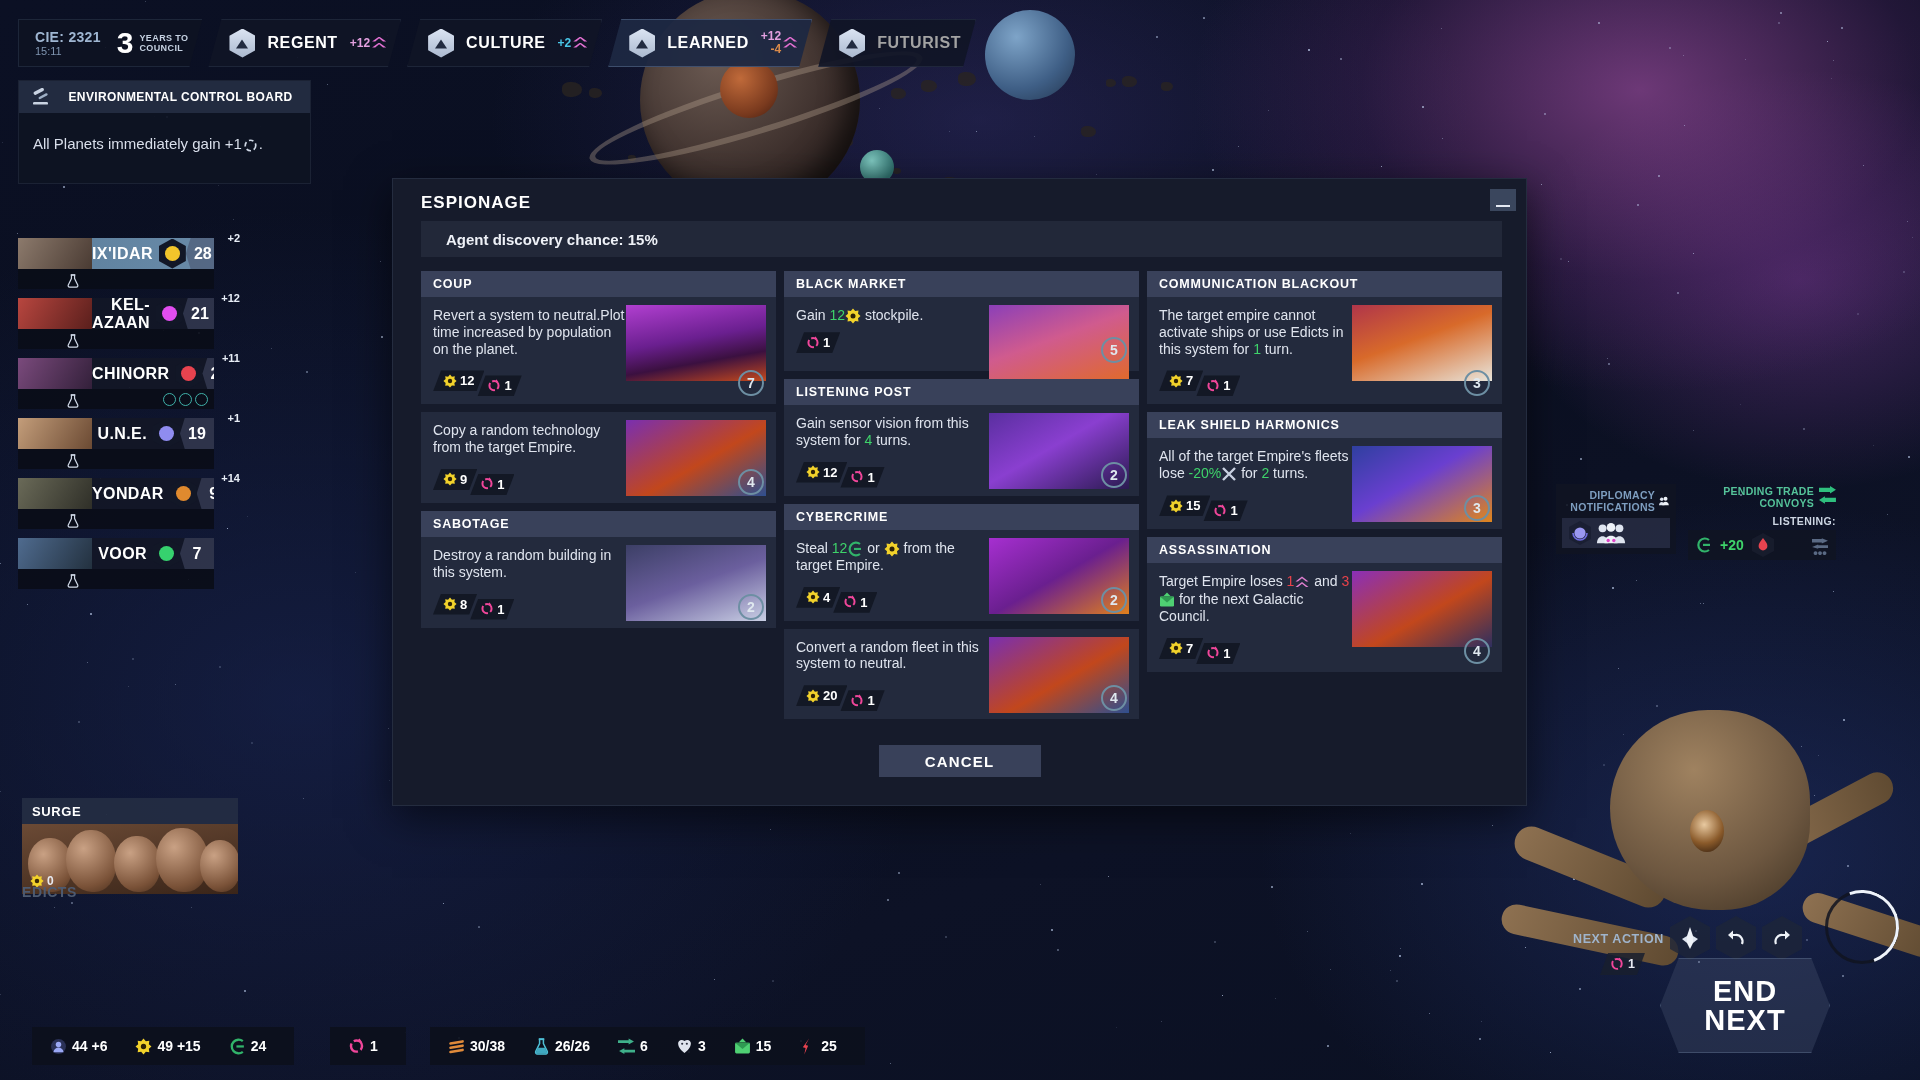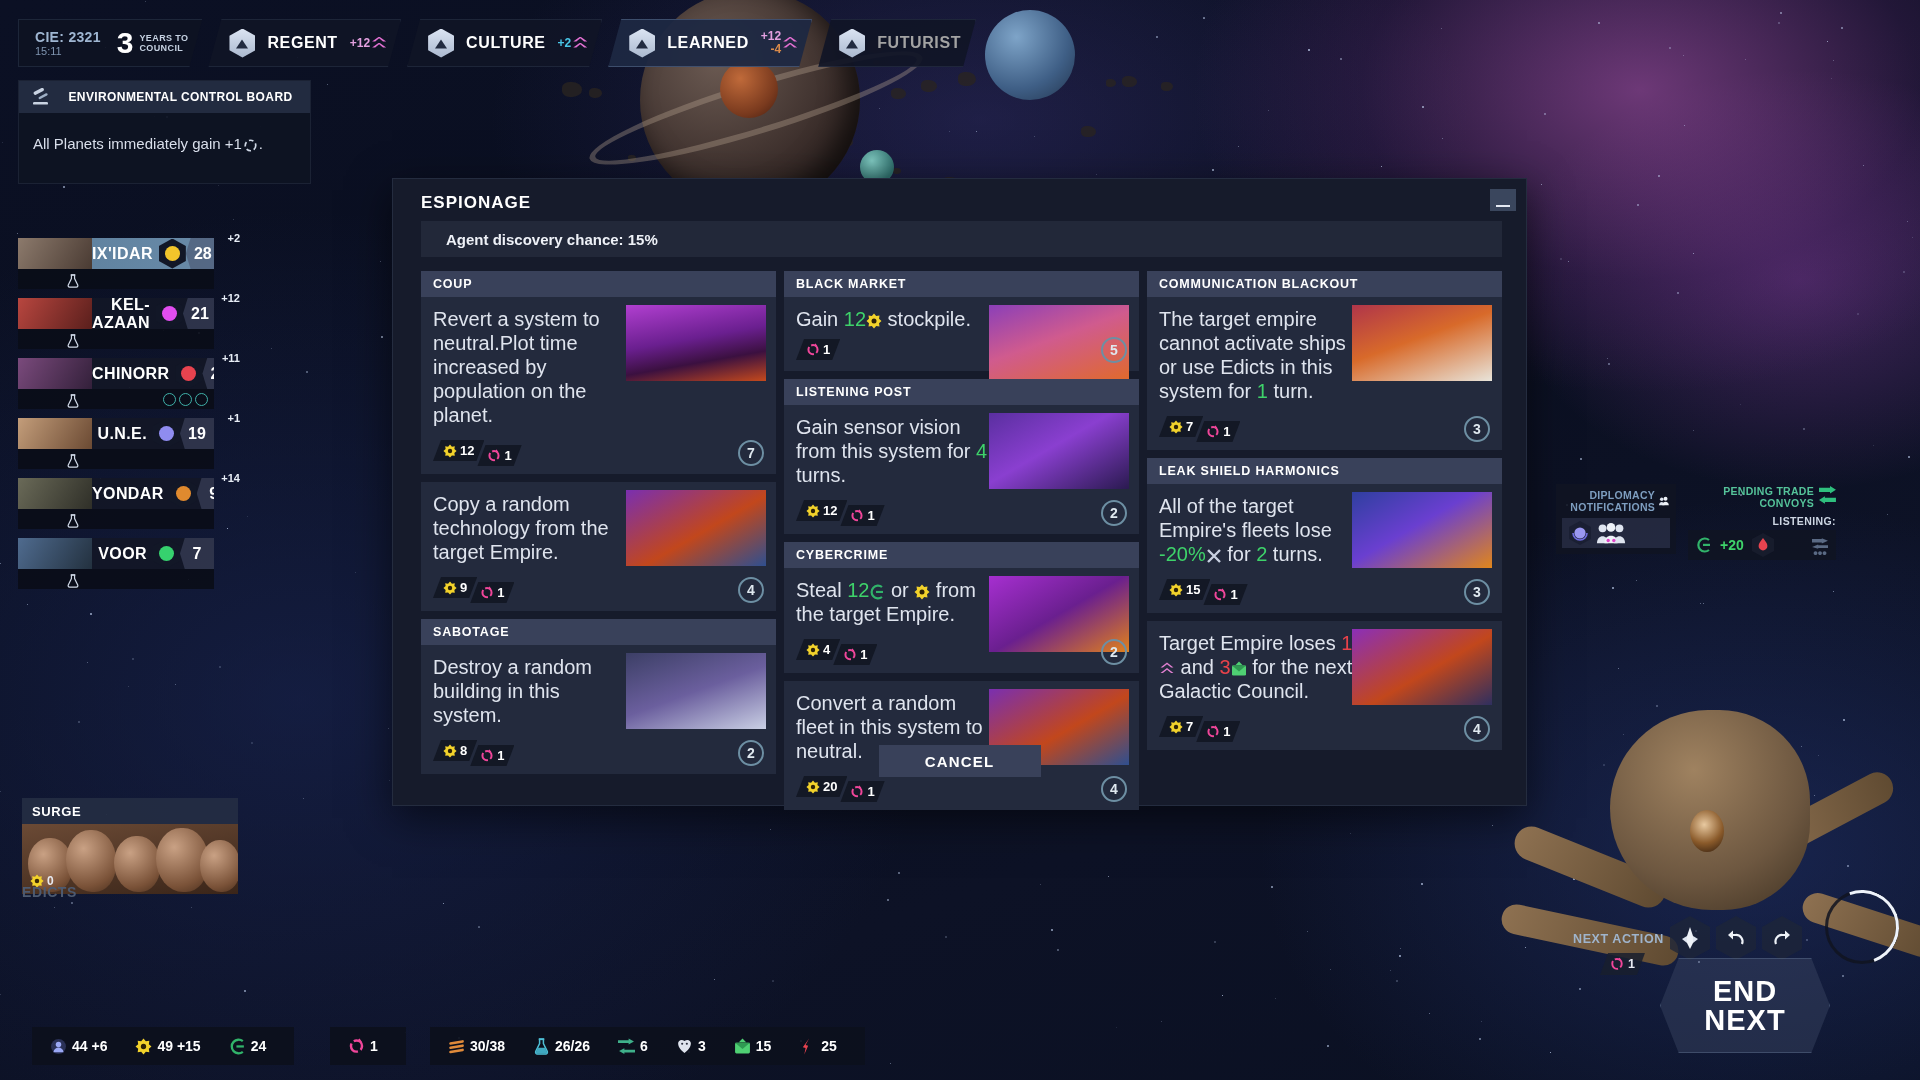--- a/index.html
+++ b/index.html
@@ -150,21 +150,21 @@
   #discovery-bar { position:absolute; left:28px; top:42px; right:24px; height:36px; background:#222839;
                    display:flex; align-items:center; padding-left:25px; font-size:15px; font-weight:bold; color:#eef1f7; }
 
   #cols { position:absolute; left:28px; top:92px; right:24px; display:flex; gap:8px; }
   .col { width:358px; }
 
   .card { background:#232a3d; margin-bottom:8px; position:relative; }
   .card-head { background:#39415a; height:26px; display:flex; align-items:center; padding:0 12px; }
   .card-title { font-size:12.5px; font-weight:bold; letter-spacing:.8px; color:#fff; }
   .card-body { position:relative; padding:10px 12px 8px; min-height:74px; }
-  .card-desc { font-size:20px; line-height:1.2; color:#dfe4ee; width:196px; }
+  .card-desc { font-size:14px; line-height:1.2; color:#dfe4ee; width:196px; }
   .card-art { position:absolute; right:10px; top:8px; width:140px; height:76px; overflow:hidden; }
   .card-costs { display:flex; align-items:center; margin-top:8px; }
   .cost {
     height:21px; display:flex; align-items:center; gap:3px; padding:0 10px;
     background:#131825; font-size:13px; font-weight:bold; color:#fff;
     clip-path: polygon(8px 0, 100% 0, calc(100% - 8px) 100%, 0 100%);
   }
   .cost.second { margin-left:-7px; margin-top:10px; }
   .turns {
     position:absolute; right:12px; bottom:8px; width:26px; height:26px; border-radius:50%;
@@ -998,20 +998,23 @@
                   <path d="M8 2.4c3 0 5.2 2.3 5.2 5.2S11 12.8 8 12.8 2.8 10.6 2.8 7.6 5 2.4 8 2.4z" fill="none" stroke="#f0469a" stroke-width="2.3" stroke-dasharray="12 3"></path>
                   <path d="M10.3 1 L12.4 4" stroke="#f0469a" stroke-width="1.5"></path>
                 </svg>
                 <span>1</span>
               </div>
             </div>
             <div class="turns">3</div>
           </div>
         </div>
         <div class="card">
+          <div class="card-head">
+            <div class="card-title">ASSASSINATION</div>
+          </div>
           <div class="card-body">
             <div class="card-desc"><span>Target Empire loses </span><span class="red">1</span><svg class="ic" width="16" height="16" viewBox="0 0 16 16">
                 <path d="M8 1.5 14.5 6.5h-2.4L8 3.3 3.9 6.5H1.5z" fill="#e07fd0"></path>
                 <path d="M8 7 14.5 12h-2.4L8 8.8 3.9 12H1.5z" fill="#e07fd0"></path>
               </svg><span> and </span><span class="red">3</span><svg class="ic" width="16" height="16" viewBox="0 0 16 16">
                 <rect x="1" y="4.5" width="14" height="10" rx="1.3" fill="#4fd073"></rect>
                 <polygon points="1,4.5 15,4.5 8,10.4" fill="#2f9a52"></polygon>
                 <polygon points="8,0.5 11.4,4 4.6,4" fill="#4fd073"></polygon>
               </svg><span> for the next Galactic Council.</span></div>
             <div class="card-art" style="background:linear-gradient(150deg,#8b2fb8,#c2471c 55%,#2f2f5f 100%)"></div>

